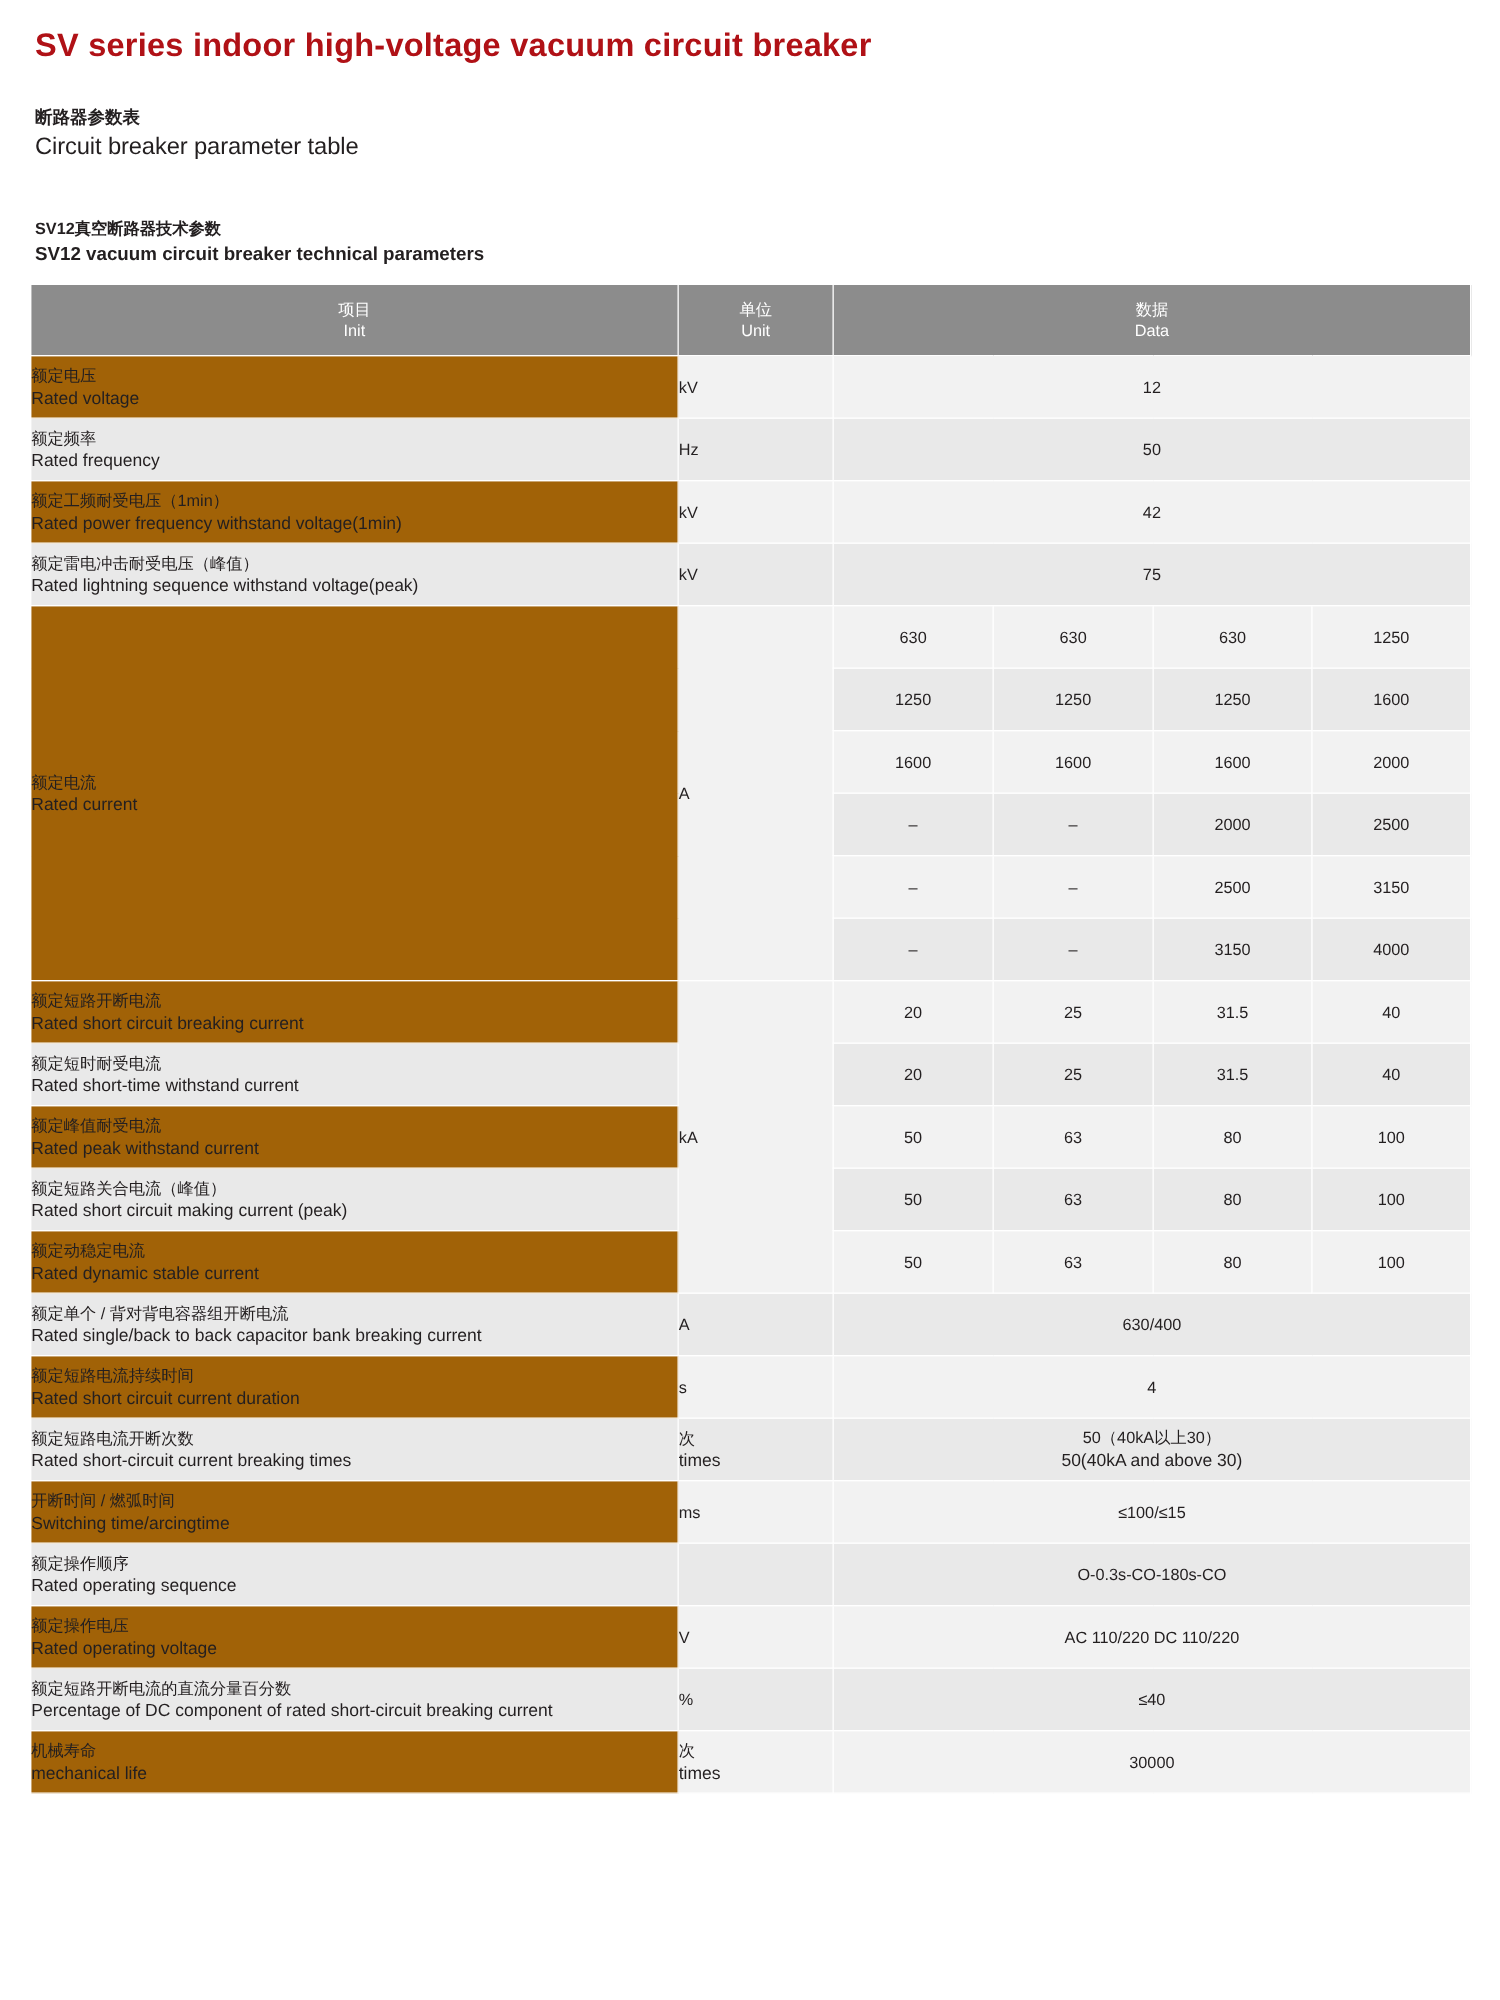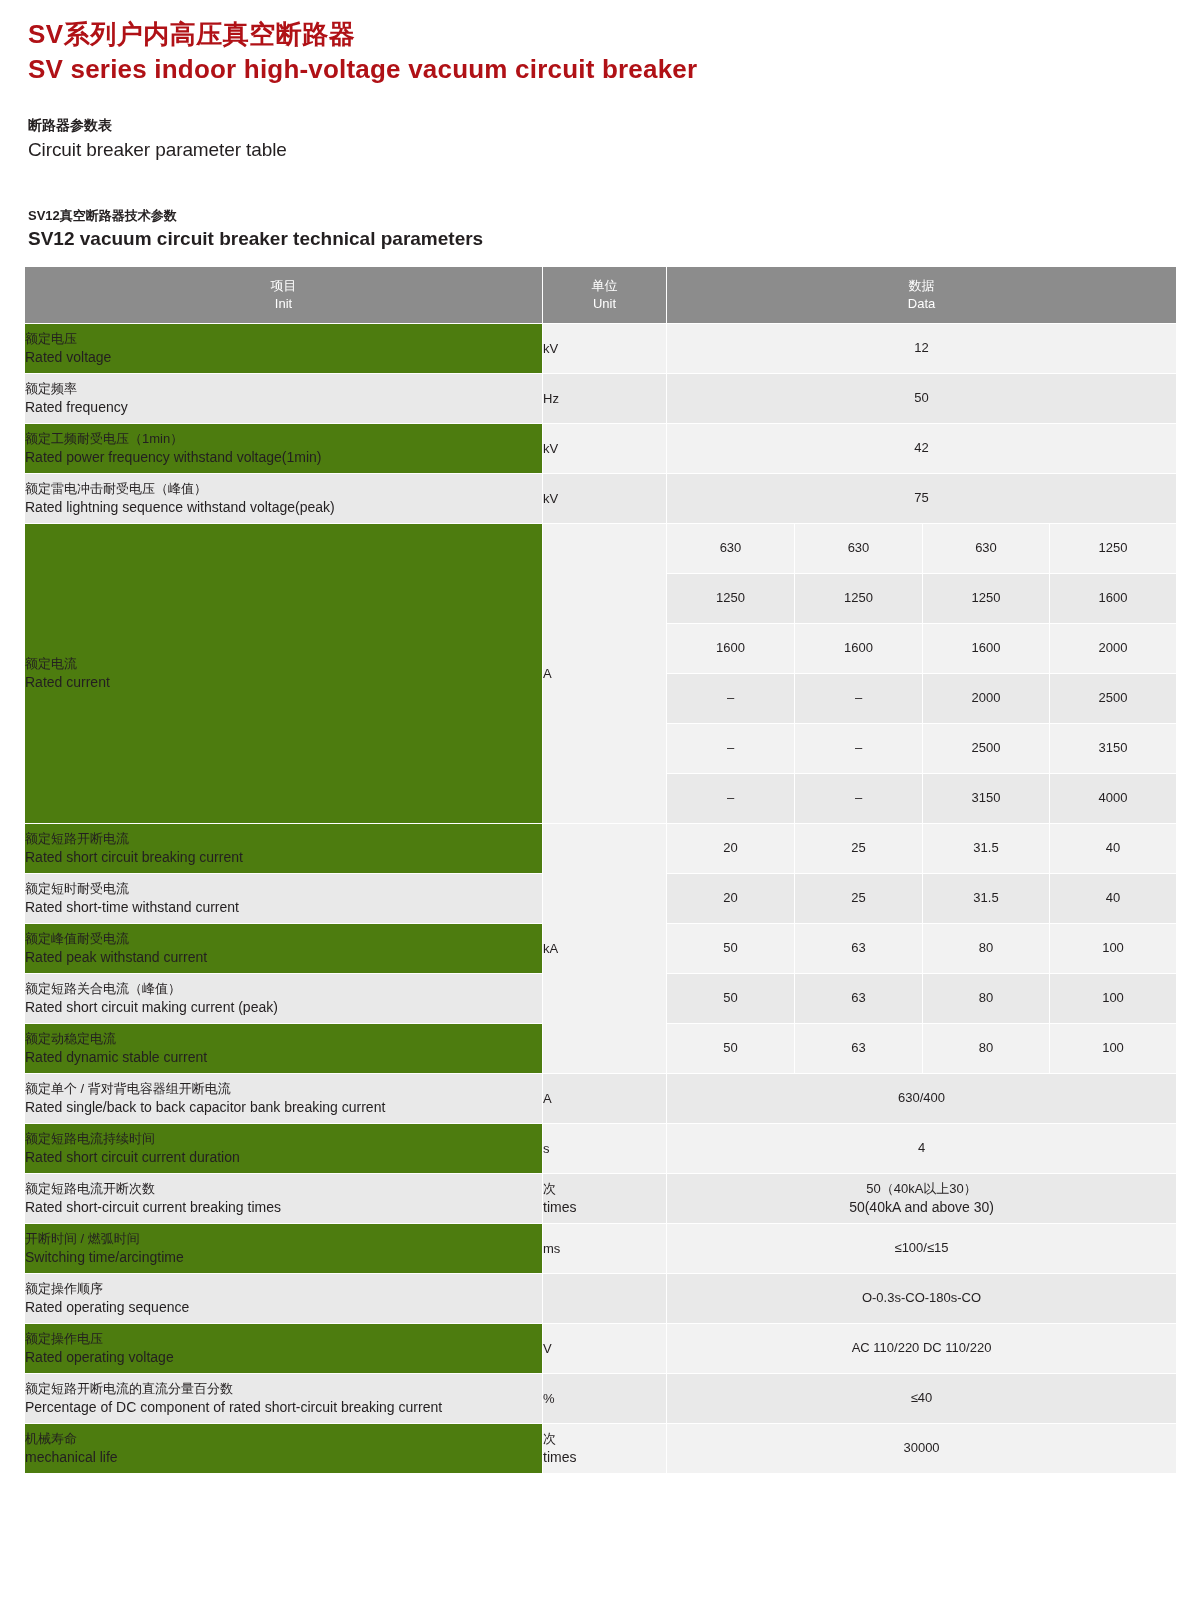--- a/index.html
+++ b/index.html
@@ -59,21 +59,21 @@
   .section-block {
     margin: 42px 0 12px 4px;
   }
   .section-cn {
     font-size: 13px;
     font-weight: bold;
     color: #231f20;
     line-height: 1.5;
   }
   .section-en {
-    font-size: 19px;
+    font-size: 15px;
     font-weight: bold;
     color: #231f20;
     line-height: 1.5;
   }
   table.param {
     border-collapse: collapse;
     width: 1152px;
     table-layout: fixed;
     font-size: 13px;
   }
@@ -85,21 +85,21 @@
   .hdr td {
     background: #8c8c8c;
     color: #ffffff;
     text-align: center;
     font-weight: normal;
     height: 56px;
     font-size: 13px;
     line-height: 1.35;
   }
   .c-item {
-    background: #4d7c0f;
+    background: #a16207;
     padding: 8px 0 8px 10px;
     line-height: 1.35;
     font-size: 13px;
   }
   .c-item.alt { background: #e9e9e9; }
   .c-unit {
     background: #f2f2f2;
     text-align: left;
     line-height: 1.35;
     font-size: 13px;
@@ -115,21 +115,20 @@
   .row-h { height: 50px; }
   .cn { font-size: 13px; }
   .en { font-size: 14px; }
 </style>
 </head>
 <body>
 
 <div class="page">
 
   <div class="title-block">
-    <div class="title-cn">SV系列户内高压真空断路器</div>
     <div class="title-en">SV series indoor high-voltage vacuum circuit breaker</div>
   </div>
 
   <div class="subtitle-block">
     <div class="subtitle-cn">断路器参数表</div>
     <div class="subtitle-en">Circuit breaker parameter table</div>
   </div>
 
   <div class="section-block">
     <div class="section-cn">SV12真空断路器技术参数</div>

